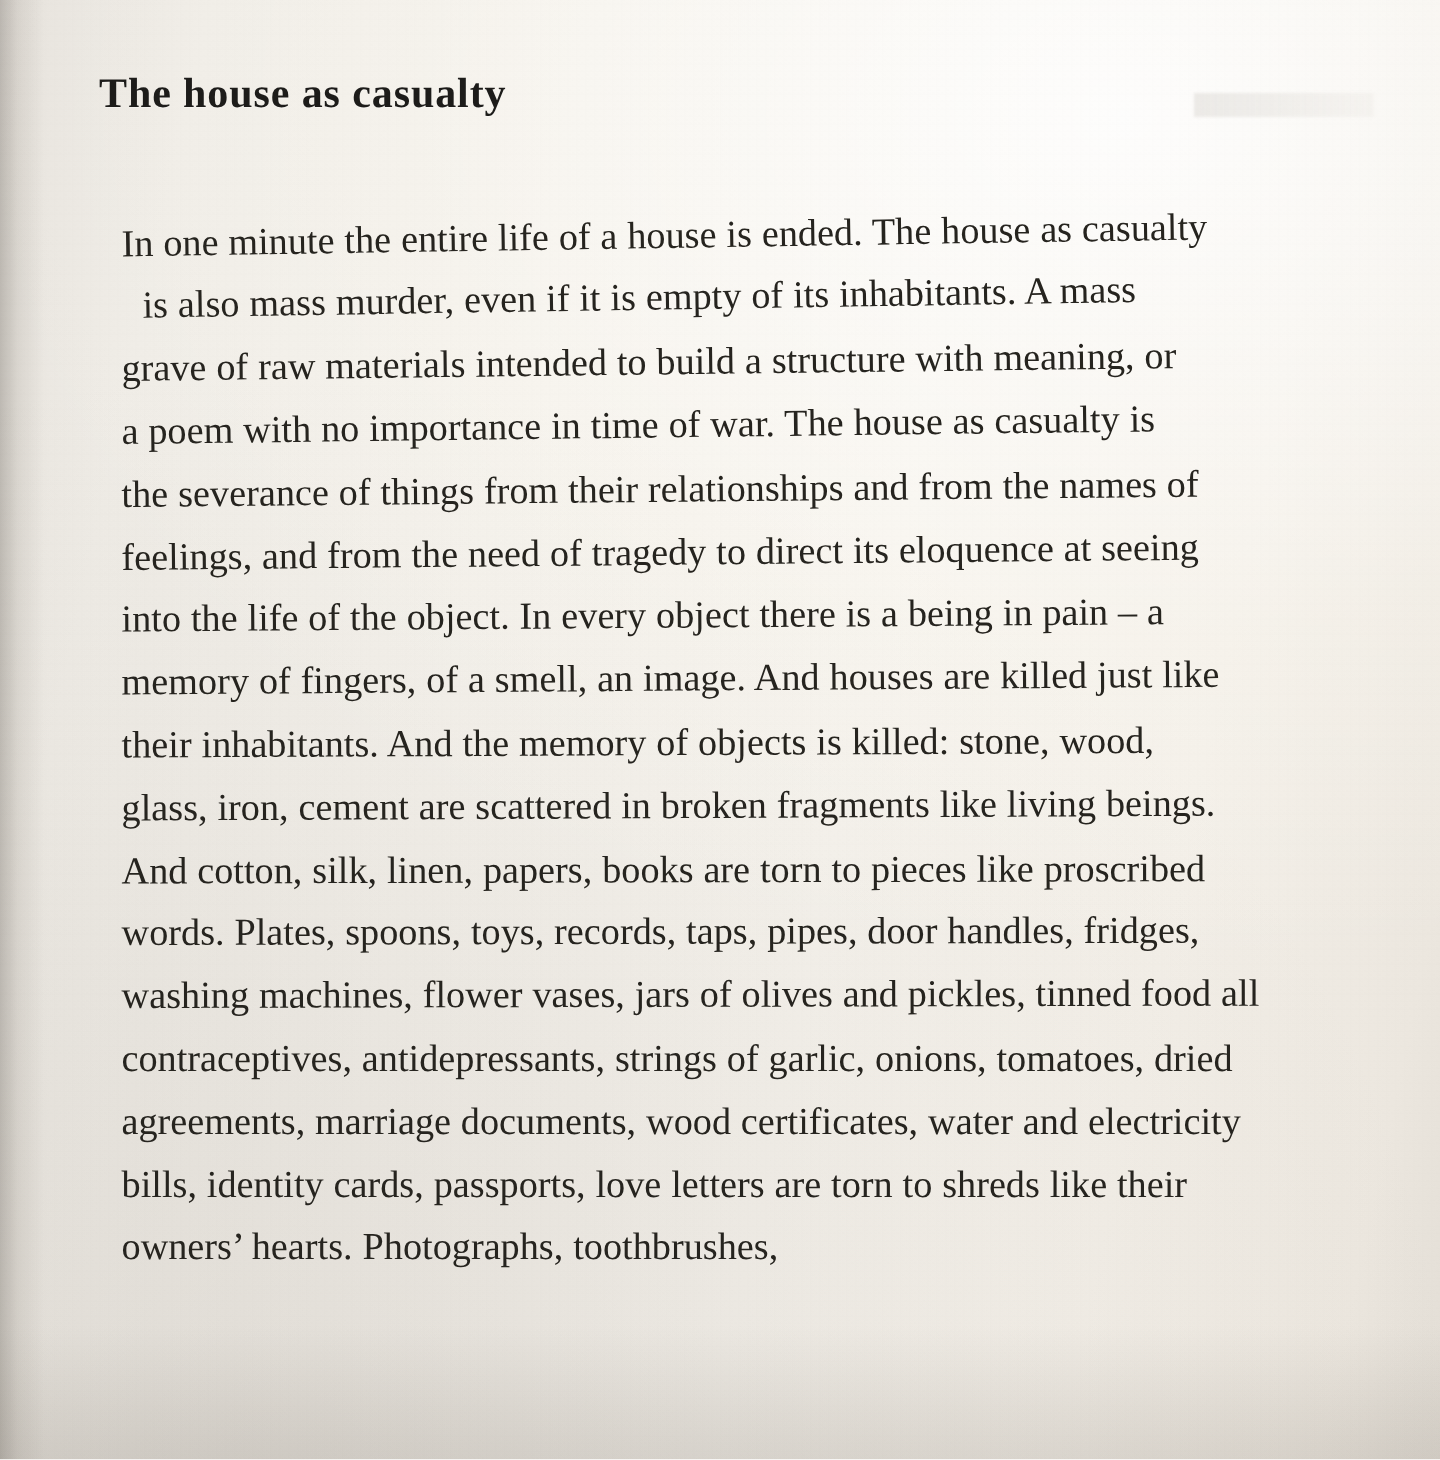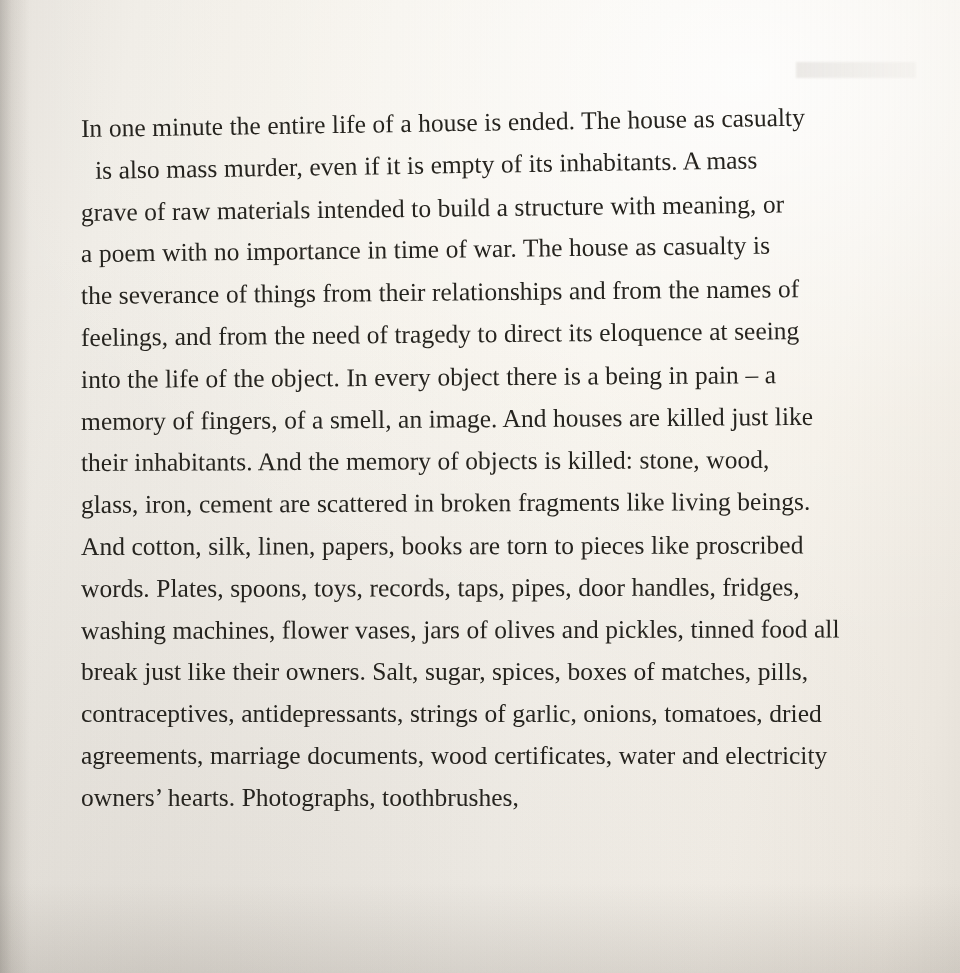--- a/index.html
+++ b/index.html
@@ -118,38 +118,39 @@
       repeating-linear-gradient(90deg, rgba(0,0,0,0.010) 0px, rgba(0,0,0,0) 3px, rgba(255,255,255,0.010) 4px, rgba(0,0,0,0) 6px);
   }
 </style>
 </head>
 <body>
 
 <div class="page">
   <div class="ghost"></div>
 
   <div class="content">
+    <h1 class="heading">The house as casualty</h1>
 
     <div class="gap"></div>
 
     <div class="body-text">
       <span class="line curl-1">In one minute the entire life of a house is ended. The house as casualty</span>
       <span class="line indent curl-1">is also mass murder, even if it is empty of its inhabitants. A mass</span>
       <span class="line curl-2">grave of raw materials intended to build a structure with meaning, or</span>
       <span class="line curl-2">a poem with no importance in time of war. The house as casualty is</span>
       <span class="line curl-3">the severance of things from their relationships and from the names of</span>
       <span class="line curl-3">feelings, and from the need of tragedy to direct its eloquence at seeing</span>
       <span class="line curl-4">into the life of the object. In every object there is a being in pain – a</span>
       <span class="line curl-4">memory of fingers, of a smell, an image. And houses are killed just like</span>
       <span class="line curl-5">their inhabitants. And the memory of objects is killed: stone, wood,</span>
       <span class="line curl-5">glass, iron, cement are scattered in broken fragments like living beings.</span>
       <span class="line curl-6">And cotton, silk, linen, papers, books are torn to pieces like proscribed</span>
       <span class="line curl-6">words. Plates, spoons, toys, records, taps, pipes, door handles, fridges,</span>
       <span class="line curl-6">washing machines, flower vases, jars of olives and pickles, tinned food all</span>
-      <span class="line curl-7">break just like their owners. Salt, sugar, spices, boxes of matches, pills,</span>
       <span class="line curl-7">contraceptives, antidepressants, strings of garlic, onions, tomatoes, dried</span>
       <span class="line curl-7">agreements, marriage documents, wood certificates, water and electricity</span>
+      <span class="line curl-7">bills, identity cards, passports, love letters are torn to shreds like their</span>
       <span class="line curl-7">owners’ hearts. Photographs, toothbrushes,</span>
     </div>
   </div>
 
   <div class="grain"></div>
 </div>
 
 </body></html>

